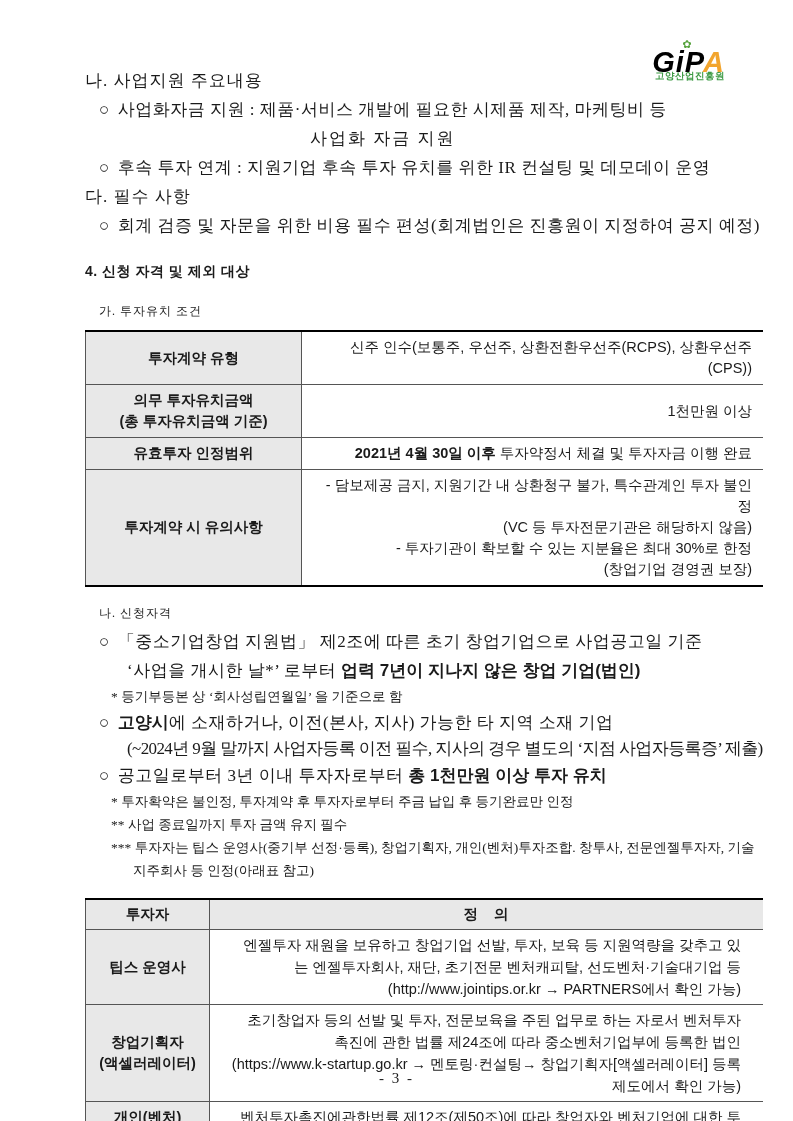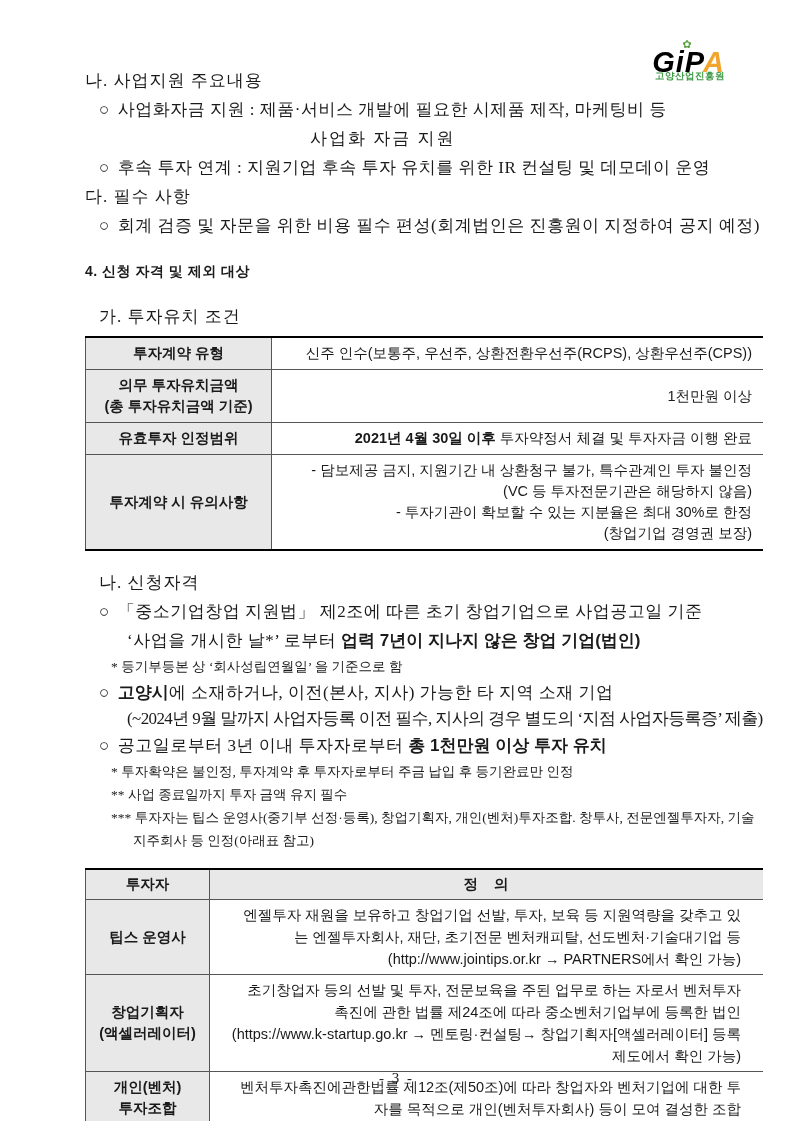--- a/index.html
+++ b/index.html
@@ -82,23 +82,23 @@
   }
   .sec-title {
     font-family: "Liberation Sans", "DejaVu Sans", sans-serif;
     font-weight: 800;
     font-size: 14px;
     line-height: 28px;
     margin-top: 17px;
     letter-spacing: 0.5px;
   }
   .sub-h {
-    font-size: 17px;
+    font-size: 12px;
     line-height: 28px;
-    margin-top: 18px;
+    margin-top: 12px;
     padding-left: 14px;
     letter-spacing: 1px;
   }
   .note {
     font-size: 13.5px;
     line-height: 23px;
     padding-left: 48px;
     text-indent: -22px;
     color: #1a1a1a;
   }
@@ -121,21 +121,21 @@
   td, th {
     border: 1px solid #555;
     border-right: none;
     vertical-align: middle;
   }
   td:last-child, th:last-child { border-right: 1px solid #ffffff00; text-align: right; }
   .lbl {
     background: #e8e8e8;
     font-weight: bold;
     text-align: center;
-    width: 186px;
+    width: 216px;
     padding: 5px 4px;
     line-height: 1.45;
     white-space: pre-line;
   }
   .val {
     padding: 5px 10px;
     line-height: 1.45;
     white-space: pre-line;
   }
   .t2 .lbl { width: 124px; }

